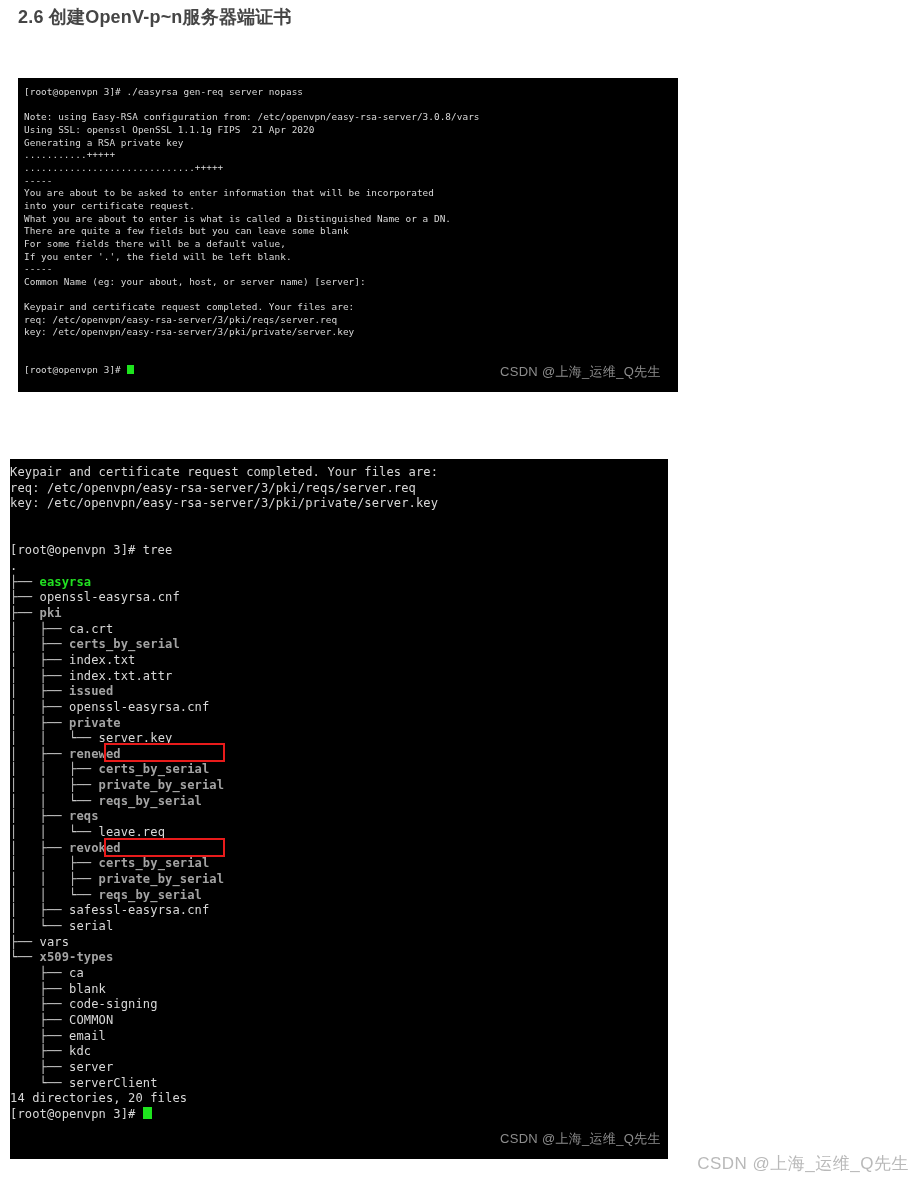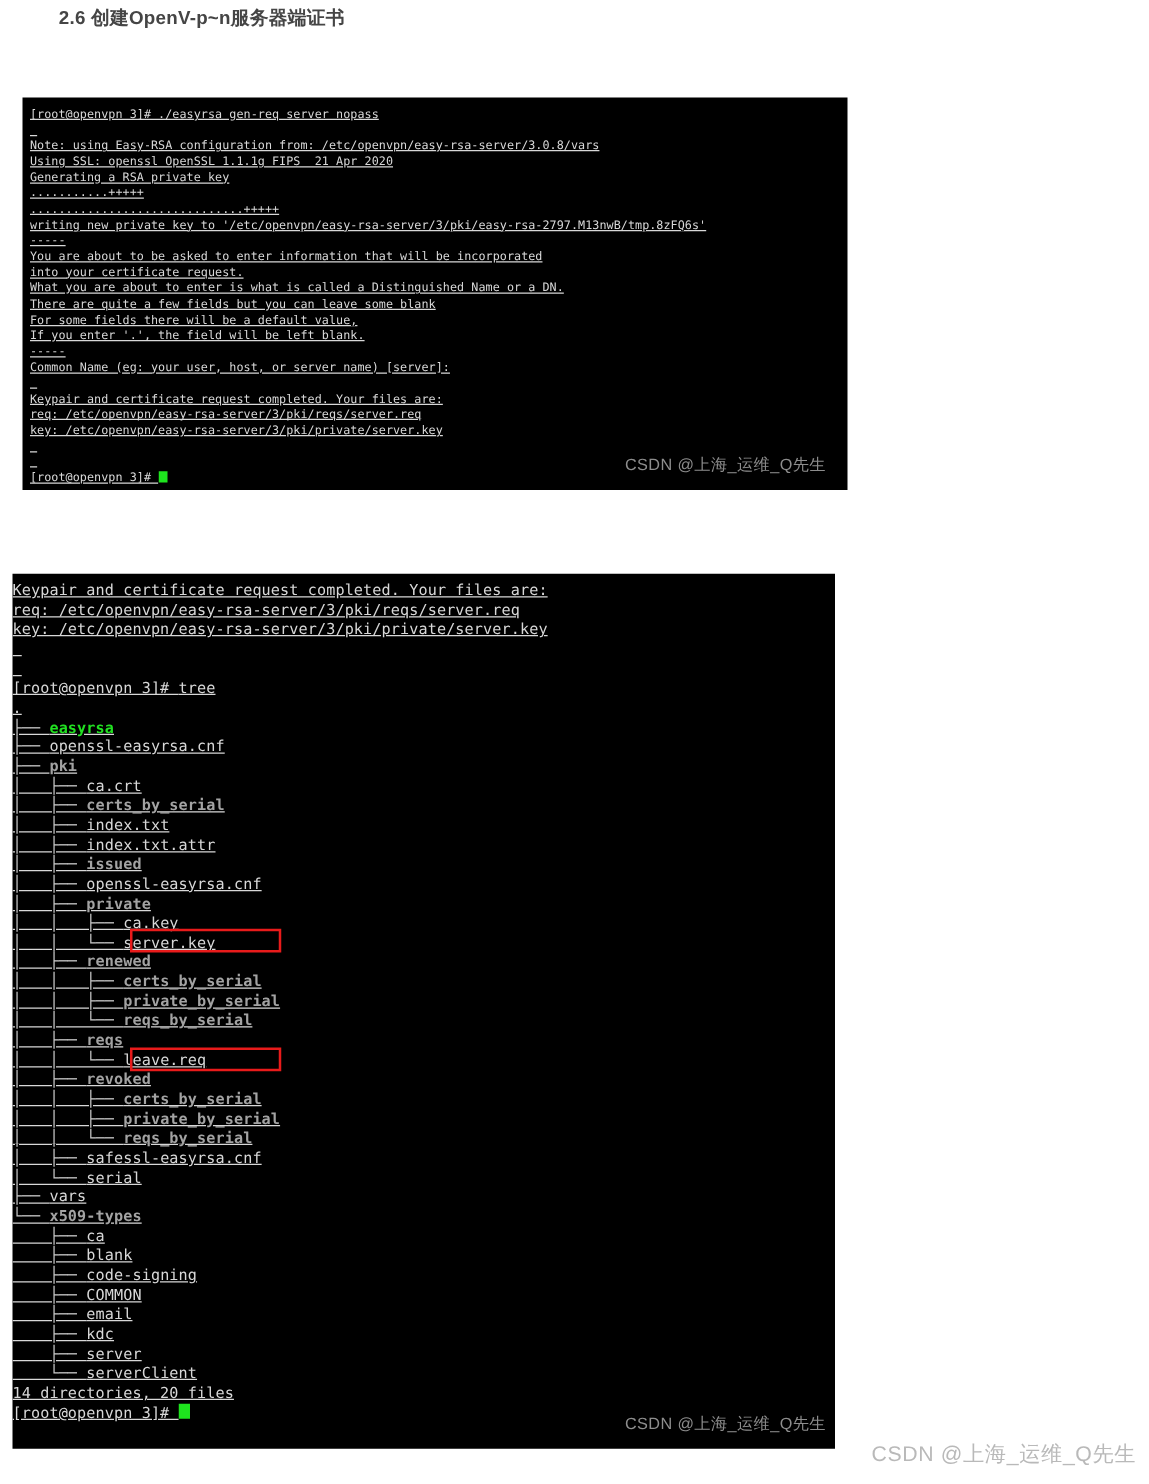--- a/index.html
+++ b/index.html
@@ -14,36 +14,34 @@
     overflow: hidden;
     font-family: "Liberation Sans", sans-serif;
   }
 
   
   #page-title {
     position: absolute;
     left: 18px;
     top: 5px;
     font-family: "Liberation Sans", sans-serif;
-    font-size: 15px;
+    font-size: 18px;
     font-weight: bold;
     color: #454545;
     letter-spacing: 0.2px;
     white-space: nowrap;
-    margin-left: 29px;
   }
 
   
   .terminal {
     position: absolute;
     background: #000000;
     overflow: hidden;
     font-family: "DejaVu Sans Mono", "Liberation Mono", monospace;
     color: #d8d8d8;
-    text-decoration: underline;
   }
 
   #terminal-block-1 {
     left: 18px;
     top: 78px;
     width: 660px;
     height: 314px;
   }
 
   #terminal-block-2 {
@@ -142,30 +140,29 @@
 <div class="terminal" id="terminal-block-1">
   <div class="term-body">
     <div id="terminal-1-lines">
         <div class="line">[root@openvpn 3]# ./easyrsa gen-req server nopass</div>
         <div class="line blank">&nbsp;</div>
         <div class="line">Note: using Easy-RSA configuration from: /etc/openvpn/easy-rsa-server/3.0.8/vars</div>
         <div class="line">Using SSL: openssl OpenSSL 1.1.1g FIPS  21 Apr 2020</div>
         <div class="line">Generating a RSA private key</div>
         <div class="line">...........+++++</div>
         <div class="line">..............................+++++</div>
-        <div class="line">writing new private key to '/etc/openvpn/easy-rsa-server/3/pki/easy-rsa-2797.M13nwB/tmp.8zFQ6s'</div>
         <div class="line">-----</div>
         <div class="line">You are about to be asked to enter information that will be incorporated</div>
         <div class="line">into your certificate request.</div>
         <div class="line">What you are about to enter is what is called a Distinguished Name or a DN.</div>
         <div class="line">There are quite a few fields but you can leave some blank</div>
         <div class="line">For some fields there will be a default value,</div>
         <div class="line">If you enter '.', the field will be left blank.</div>
         <div class="line">-----</div>
-        <div class="line">Common Name (eg: your user, host, or server name) [server]:</div>
+        <div class="line">Common Name (eg: your about, host, or server name) [server]:</div>
         <div class="line blank">&nbsp;</div>
         <div class="line">Keypair and certificate request completed. Your files are:</div>
         <div class="line">req: /etc/openvpn/easy-rsa-server/3/pki/reqs/server.req</div>
         <div class="line">key: /etc/openvpn/easy-rsa-server/3/pki/private/server.key</div>
         <div class="line blank">&nbsp;</div>
         <div class="line blank">&nbsp;</div>
       </div>
     <div class="line"><span>[root@openvpn 3]# </span><span class="cursor-block"></span></div>
   </div>
   <div class="term-watermark" id="terminal-1-watermark">CSDN @上海_运维_Q先生</div>
@@ -186,21 +183,20 @@
         <div class="line"><span class="c-branch">├── </span><span class="c-exec">easyrsa</span></div>
         <div class="line"><span class="c-branch">├── </span><span class="c-file">openssl-easyrsa.cnf</span></div>
         <div class="line"><span class="c-branch">├── </span><span class="c-dir">pki</span></div>
         <div class="line"><span class="c-branch">│   ├── </span><span class="c-file">ca.crt</span></div>
         <div class="line"><span class="c-branch">│   ├── </span><span class="c-dir">certs_by_serial</span></div>
         <div class="line"><span class="c-branch">│   ├── </span><span class="c-file">index.txt</span></div>
         <div class="line"><span class="c-branch">│   ├── </span><span class="c-file">index.txt.attr</span></div>
         <div class="line"><span class="c-branch">│   ├── </span><span class="c-dir">issued</span></div>
         <div class="line"><span class="c-branch">│   ├── </span><span class="c-file">openssl-easyrsa.cnf</span></div>
         <div class="line"><span class="c-branch">│   ├── </span><span class="c-dir">private</span></div>
-        <div class="line"><span class="c-branch">│   │   ├── </span><span class="c-file">ca.key</span></div>
         <div class="line"><span class="c-branch">│   │   └── </span><span class="c-file">server.key</span></div>
         <div class="line"><span class="c-branch">│   ├── </span><span class="c-dir">renewed</span></div>
         <div class="line"><span class="c-branch">│   │   ├── </span><span class="c-dir">certs_by_serial</span></div>
         <div class="line"><span class="c-branch">│   │   ├── </span><span class="c-dir">private_by_serial</span></div>
         <div class="line"><span class="c-branch">│   │   └── </span><span class="c-dir">reqs_by_serial</span></div>
         <div class="line"><span class="c-branch">│   ├── </span><span class="c-dir">reqs</span></div>
         <div class="line"><span class="c-branch">│   │   └── </span><span class="c-file">leave.req</span></div>
         <div class="line"><span class="c-branch">│   ├── </span><span class="c-dir">revoked</span></div>
         <div class="line"><span class="c-branch">│   │   ├── </span><span class="c-dir">certs_by_serial</span></div>
         <div class="line"><span class="c-branch">│   │   ├── </span><span class="c-dir">private_by_serial</span></div>

